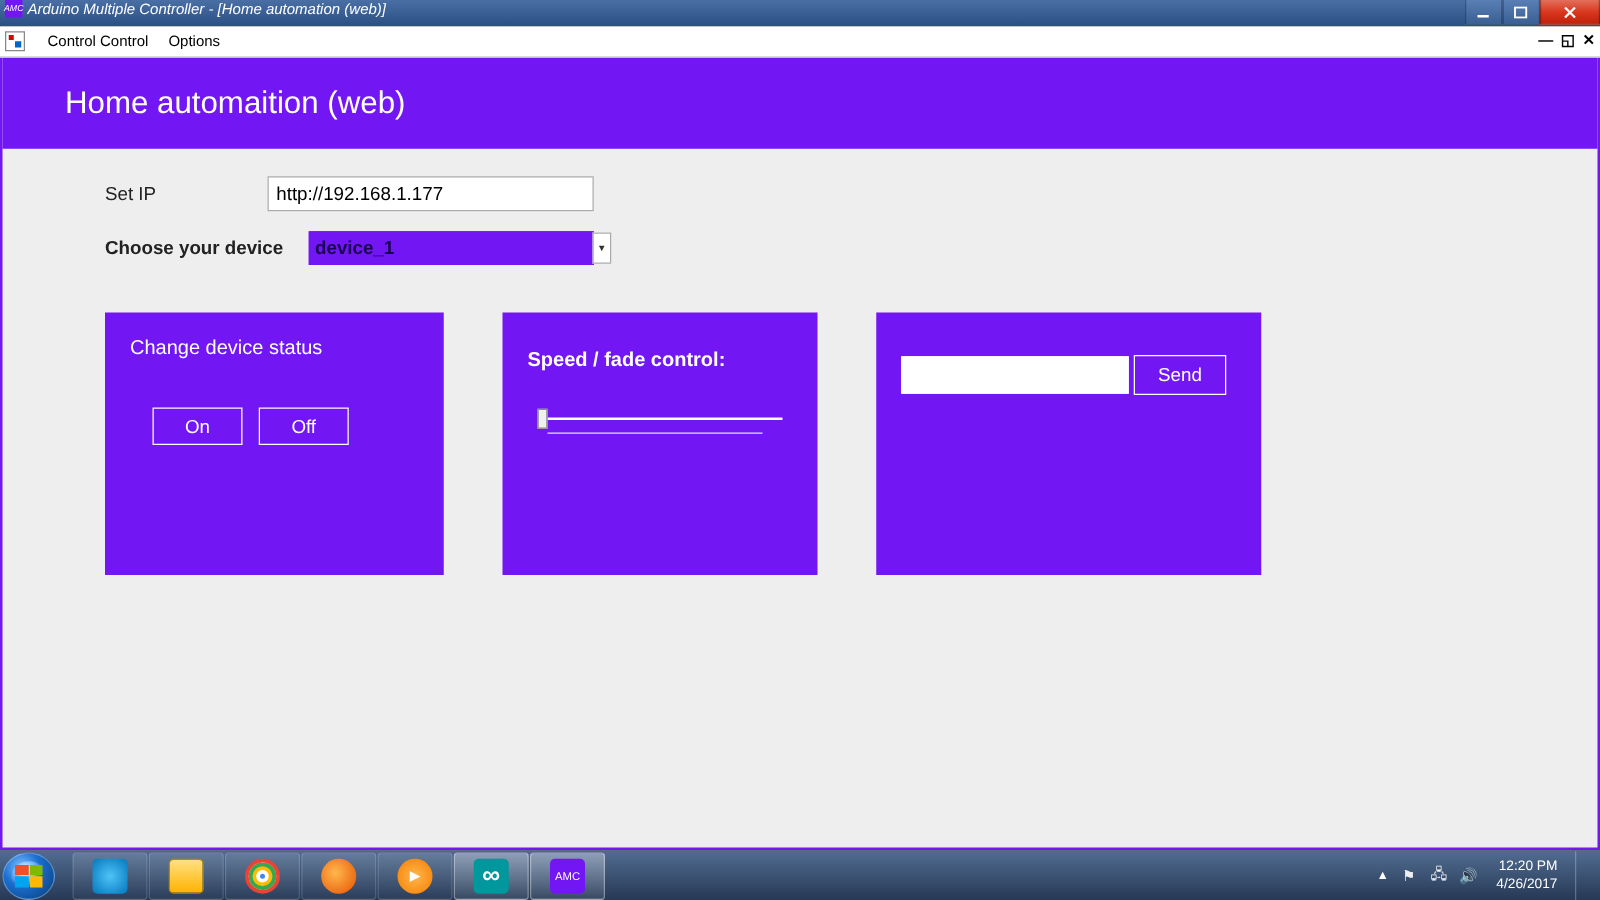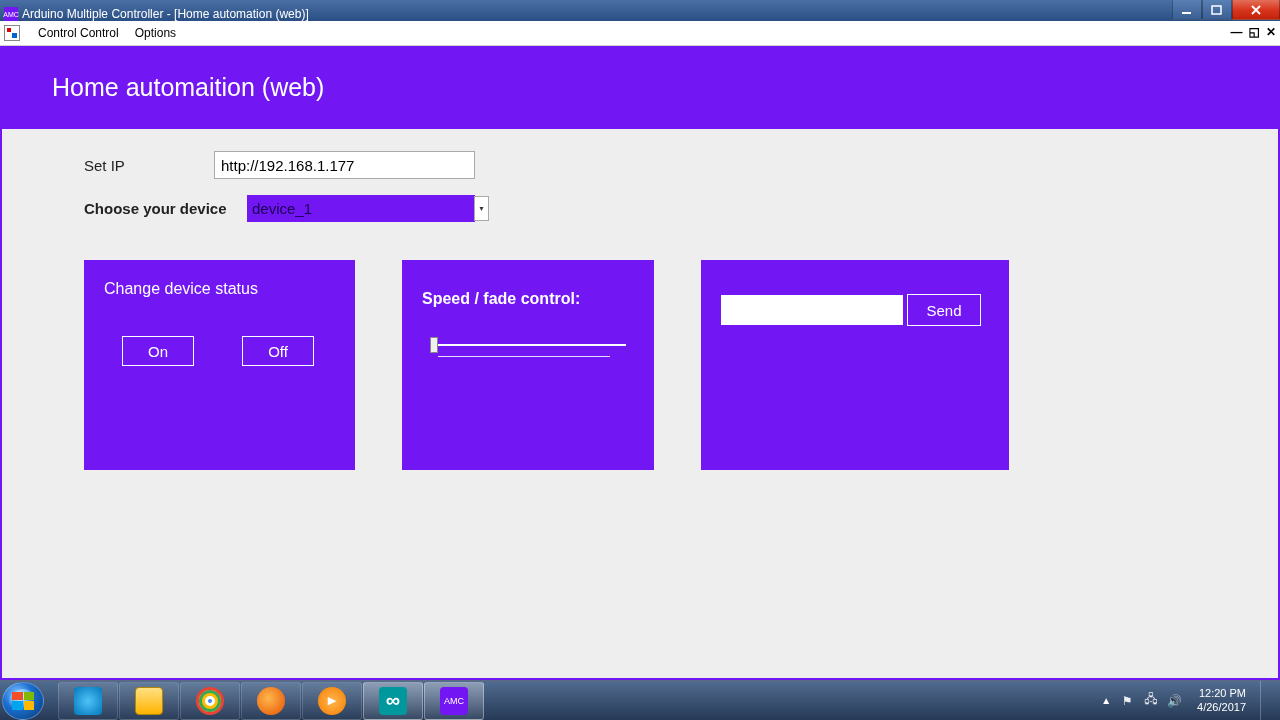--- a/index.html
+++ b/index.html
@@ -2,22 +2,23 @@
 <html><head>
 <meta charset="utf-8">
 <style>
   * { box-sizing: border-box; margin: 0; padding: 0; font-family: "Segoe UI", Tahoma, sans-serif; }
   html, body { width: 1280px; height: 720px; overflow: hidden; background: #000; }
 
   
   .titlebar {
     height: 21px; width: 100%;
     background: linear-gradient(to bottom, #4a6fa5 0%, #3a5f95 50%, #2a4f85 100%);
-    display: flex; align-items: flex-end; padding-left: 4px;
+    display: flex; align-items: flex-start; padding-left: 4px;
     position: relative;
+    font-style: italic;
   }
   .titlebar .app-icon {
     width: 14px; height: 14px; background: #7216f4; margin-right: 4px;
     display:flex;align-items:center;justify-content:center;font-size:7px;color:#fff;
   }
   .titlebar .title { color: #fff; font-size: 12px; }
   .win-btns { position:absolute; right:0; top:0; display:flex; height:20px;}
   .win-btn { width:30px; height:20px; border:1px solid rgba(0,0,0,.3); border-top:none;
     display:flex;align-items:center;justify-content:center; font-size:10px; color:#fff;
     background:linear-gradient(to bottom,#5a7fb5,#3a5f95);}
@@ -34,46 +35,46 @@
     background:#fff;border:1px solid #888;position:relative;
   }
   .menubar .mdi-icon::before{content:"";position:absolute;left:2px;top:2px;width:4px;height:4px;background:#d00;}
   .menubar .mdi-icon::after{content:"";position:absolute;right:2px;bottom:2px;width:5px;height:5px;background:#06c;}
   .menubar .menu-item { font-size:12px; padding:3px 8px; cursor:default;}
   .mdi-controls{position:absolute;right:4px;top:4px;display:flex;gap:6px;font-size:12px;font-family:Arial;}
   .mdi-controls span{cursor:default;font-weight:bold;}
 
   
   .client { height: calc(100% - 21px - 25px - 40px); background:#eee; padding:0; border:2px solid #7216f4; border-top:none;}
-  .header-band { background:#7216f4; color:#fff; height:83px; display:flex; align-items:center; padding-left:50px;}
+  .header-band { background:#7216f4; color:#fff; height:73px; display:flex; align-items:center; padding-left:50px;}
   .header-band h1 { font-weight:300; font-size:25px; }
 
   .form-area { padding:22px 40px 22px 82px; }
   .form-row { display:flex; align-items:center; margin-bottom:16px;}
   .form-row label { width:130px; font-size:15px; color:#222;}
   .form-row.row2 label { width:163px;font-weight:bold;}
   .ip-input { width:261px; height:28px; border:1px solid #aaa; padding:2px 6px; font-size:15px; background:#fff;}
   .device-select { width:228px; height:27px; background:#7216f4; border:1px solid #7216f4; color:#1a0050;
-    padding:2px 4px; font-size:15px; position:relative; display:flex; align-items:center;}
+    padding:2px 4px; font-size:15px; position:relative; display:flex; align-items:center;font-weight:bold;}
   .device-select .txt{background:transparent;}
   .device-select .caret{
     position:absolute; right:-15px; top:0; width:15px; height:25px; background:#fff;
     border:1px solid #aaa; display:flex;align-items:center;justify-content:center;font-size:8px;color:#333;}
   .device-wrap{display:flex;}
 
   .cards { display:flex; gap:47px; padding:0 0 0 82px;}
   .card { background:#7216f4; color:#fff; padding:20px; }
   .card1 { width:271px; height:210px;}
   .card2 { width:252px; height:210px;}
   .card3 { width:308px; height:210px;}
   .card h3 { font-weight:400; font-size:16px; margin-bottom:28px;}
   .card2 h3{margin-top:10px;margin-bottom:28px;font-weight:bold;}
   .btn { border:1.5px solid #fff; background:transparent; color:#fff; width:72px; height:30px;
     font-size:15px; cursor:pointer; }
-  .btn-row{display:flex;gap:48px;padding-left:18px;padding-top:10px;}
+  .btn-row{display:flex;gap:13px;padding-left:18px;padding-top:10px;}
   .slider-wrap{padding:6px 8px 0 8px;}
   .slider-track{position:relative;height:6px;}
   .slider-line1{position:absolute;left:8px;right:0;top:2px;height:2px;background:#fff;}
   .slider-line2{position:absolute;left:8px;right:16px;top:14px;height:1px;background:#fff;opacity:.85;}
   .slider-thumb{position:absolute;left:0;top:-5px;width:8px;height:16px;background:#f0f0f0;border:1px solid #888;}
   .cmd-row{display:flex;gap:4px;align-items:center;padding-top:14px;}
   .cmd-input{width:182px;height:30px;border:1px solid #fff;background:#fff;}
   .send-btn{width:74px;height:32px;}
 
   

